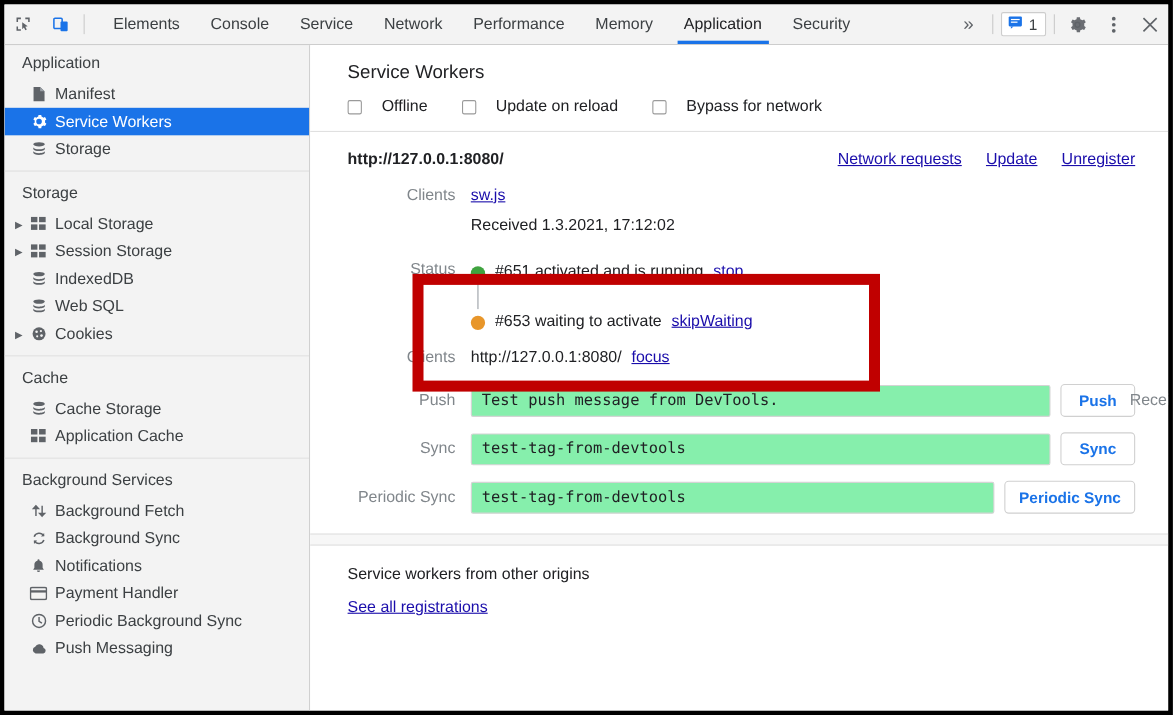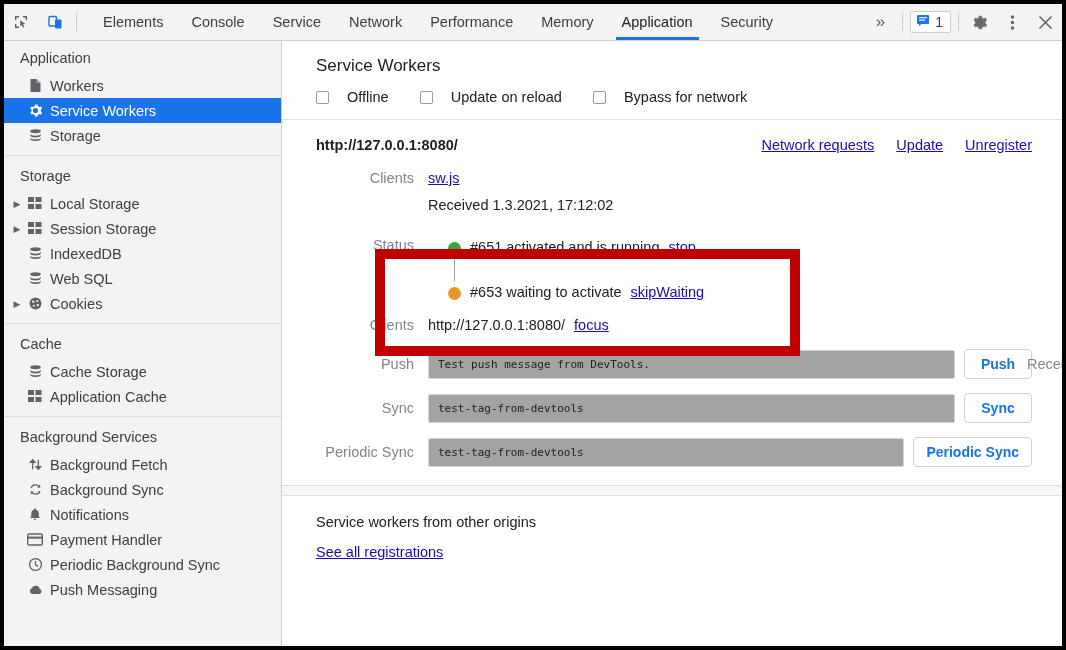--- a/index.html
+++ b/index.html
@@ -136,21 +136,21 @@
   .row-label {
     width: 112px; min-width: 112px;
     text-align: right; padding-right: 14px;
     font-size: 14.5px; color: #80868b;
     line-height: 20px;
   }
   .row-val { font-size: 14.5px; color: #202124; line-height: 20px; display: flex; align-items: flex-start; gap: 9px; flex-wrap: wrap; }
   .received { font-size: 14.5px; color: #202124; margin-top: 7px; }
 
   
-  .status-row { margin-top: 22px; position: relative; gap: 20px; }
+  .status-row { margin-top: 22px; position: relative; }
   .status-lines { position: relative; }
   .status-line { display: flex; align-items: flex-end; height: 20px; position: relative; }
   .status-line + .status-line { margin-top: 25px; }
   .dot {
     width: 13px; height: 13px; border-radius: 50%;
     margin-right: 9px; position: relative; z-index: 2;
     flex: 0 0 auto;
   }
   .connector {
     position: absolute;
@@ -171,22 +171,22 @@
   .in-label {
     width: 112px; min-width: 112px;
     text-align: right; padding-right: 14px;
     font-size: 14.5px; color: #80868b;
   }
   .txt {
     flex: 1; height: 29px;
     border: 1px solid #d4d4d4; border-radius: 2px;
     padding: 0 9px;
     font-family: "DejaVu Sans Mono", monospace;
-    font-size: 11px; color: #202124;
-    background: #a3a3a3; outline: none;
+    font-size: 14px; color: #202124;
+    background: #86efac; outline: none;
   }
   .act-btn {
     margin-left: 9px;
     min-width: 68px; height: 30px;
     border: 1px solid #d0d0d0; border-radius: 4px;
     background: #fff;
     color: #1a73e8; font-size: 14px; font-weight: bold;
     font-family: "Liberation Sans", sans-serif;
     cursor: pointer; padding: 0 12px;
   }
@@ -296,21 +296,21 @@
 
         <div class="group">
           <div class="group-title">Application</div>
           <div class="nav-item">
             <span class="nav-ico">
               <svg width="13" height="15" viewBox="0 0 13 15">
                   <path d="M1.5 1h6l4 4v9h-10z" fill="#5f6368"></path>
                   <path d="M7.5 1l4 4h-4z" fill="#9aa0a6"></path>
                 </svg>
             </span>
-            <span>Workers</span>
+            <span>Manifest</span>
           </div>
           <div class="nav-item selected">
             <span class="nav-ico">
               <svg width="15" height="15" viewBox="0 0 20 20">
                 <path fill="#fff" d="M17.2 11.3l.1-1.3-.1-1.3 1.7-1.3-1.7-2.9-2 .8a6.6 6.6 0 00-2.2-1.3L12.7 2h-3.4l-.3 2a6.6 6.6 0 00-2.2 1.3l-2-.8-1.7 2.9 1.7 1.3-.1 1.3.1 1.3-1.7 1.3 1.7 2.9 2-.8c.66.55 1.4 1 2.2 1.3l.3 2h3.4l.3-2c.8-.3 1.54-.75 2.2-1.3l2 .8 1.7-2.9-1.7-1.3zM10 13.4a3.4 3.4 0 110-6.8 3.4 3.4 0 010 6.8z"></path>
               </svg>
             </span>
             <span>Service Workers</span>
           </div>
           <div class="nav-item">

